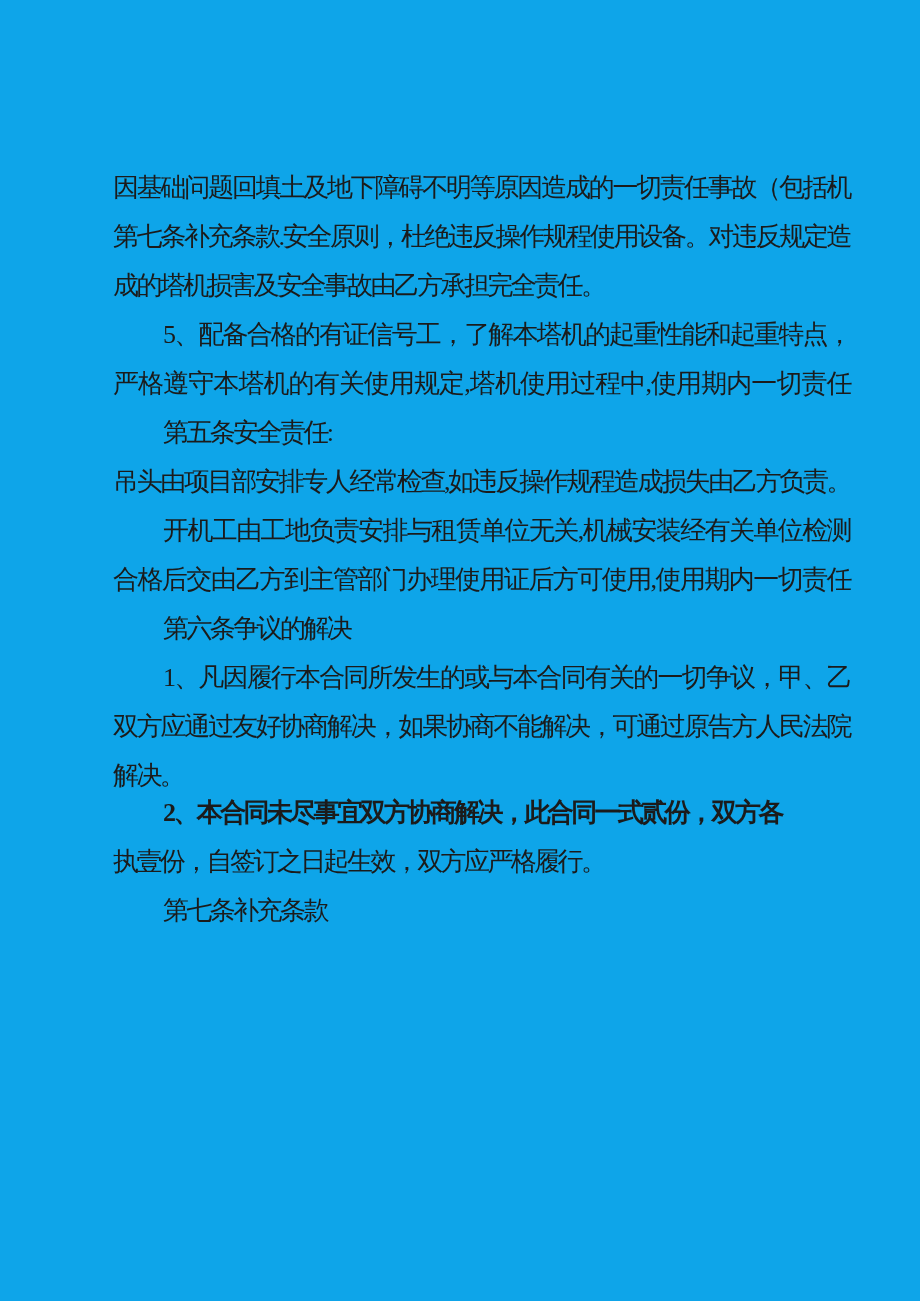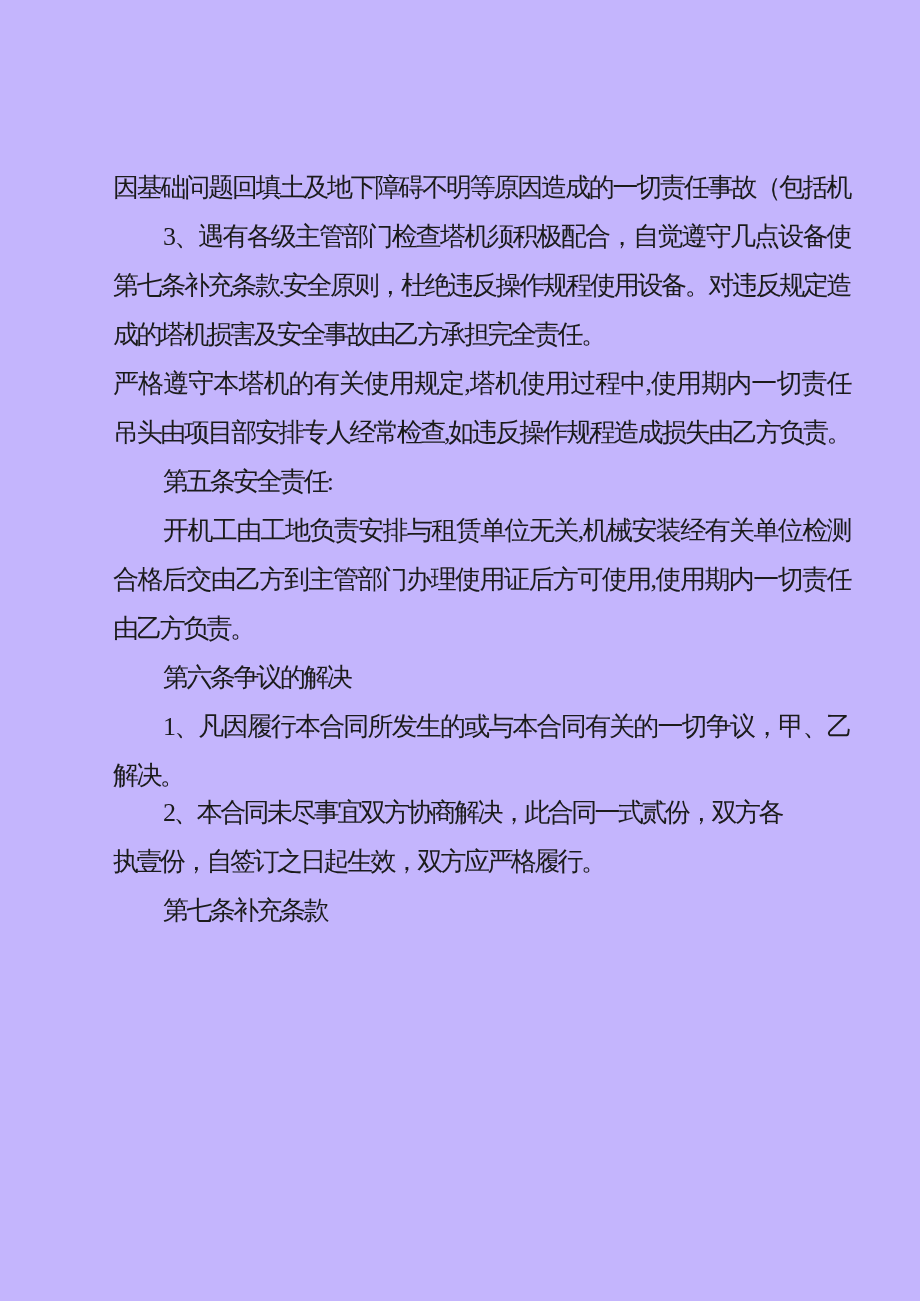--- a/index.html
+++ b/index.html
@@ -10,21 +10,21 @@
     width: 920px;
     height: 1301px;
     background: #ffffff;
     overflow: hidden;
     font-family: "Liberation Serif", "DejaVu Serif", serif;
   }
   .page {
     box-sizing: border-box;
     width: 920px;
     height: 1301px;
-    background: #c4b5fd;
+    background: #0ea5e9;
     padding: 163px 70px 0 113px;
   }
   .doc-body {
     width: 737px;
   }
   .line {
     font-size: 26px;
     font-weight: 400;
     letter-spacing: -2.6px;
     line-height: 49px;
@@ -37,37 +37,38 @@
     white-space: normal;
     text-align: justify;
     text-align-last: justify;
     text-justify: inter-character;
   }
   .line.indent {
     text-indent: 50px;
   }
   .line.tight {
     margin-top: -12px;
+    font-weight: bold;
   }
 </style>
 </head>
 <body>
 
 <div class="page">
   <div class="doc-body" id="doc-body" style="color: rgb(27, 27, 27);">
       <div class="line full">因基础问题回填土及地下障碍不明等原因造成的一切责任事故（包括机</div>
-      <div class="line indent full">3、遇有各级主管部门检查塔机须积极配合，自觉遵守几点设备使</div>
       <div class="line full">第七条补充条款.安全原则，杜绝违反操作规程使用设备。对违反规定造</div>
       <div class="line">成的塔机损害及安全事故由乙方承担完全责任。</div>
+      <div class="line indent full">5、配备合格的有证信号工，了解本塔机的起重性能和起重特点，</div>
       <div class="line full">严格遵守本塔机的有关使用规定,塔机使用过程中,使用期内一切责任</div>
+      <div class="line indent">第五条安全责任:</div>
       <div class="line full">吊头由项目部安排专人经常检查,如违反操作规程造成损失由乙方负责。</div>
-      <div class="line indent">第五条安全责任:</div>
       <div class="line indent full">开机工由工地负责安排与租赁单位无关,机械安装经有关单位检测</div>
       <div class="line full">合格后交由乙方到主管部门办理使用证后方可使用,使用期内一切责任</div>
-      <div class="line">由乙方负责。</div>
       <div class="line indent">第六条争议的解决</div>
       <div class="line indent full">1、凡因履行本合同所发生的或与本合同有关的一切争议，甲、乙</div>
+      <div class="line full">双方应通过友好协商解决，如果协商不能解决，可通过原告方人民法院</div>
       <div class="line">解决。</div>
       <div class="line indent tight">2、本合同未尽事宜双方协商解决，此合同一式贰份，双方各</div>
       <div class="line">执壹份，自签订之日起生效，双方应严格履行。</div>
       <div class="line indent">第七条补充条款</div>
     </div>
 </div>
 
 </body></html>

